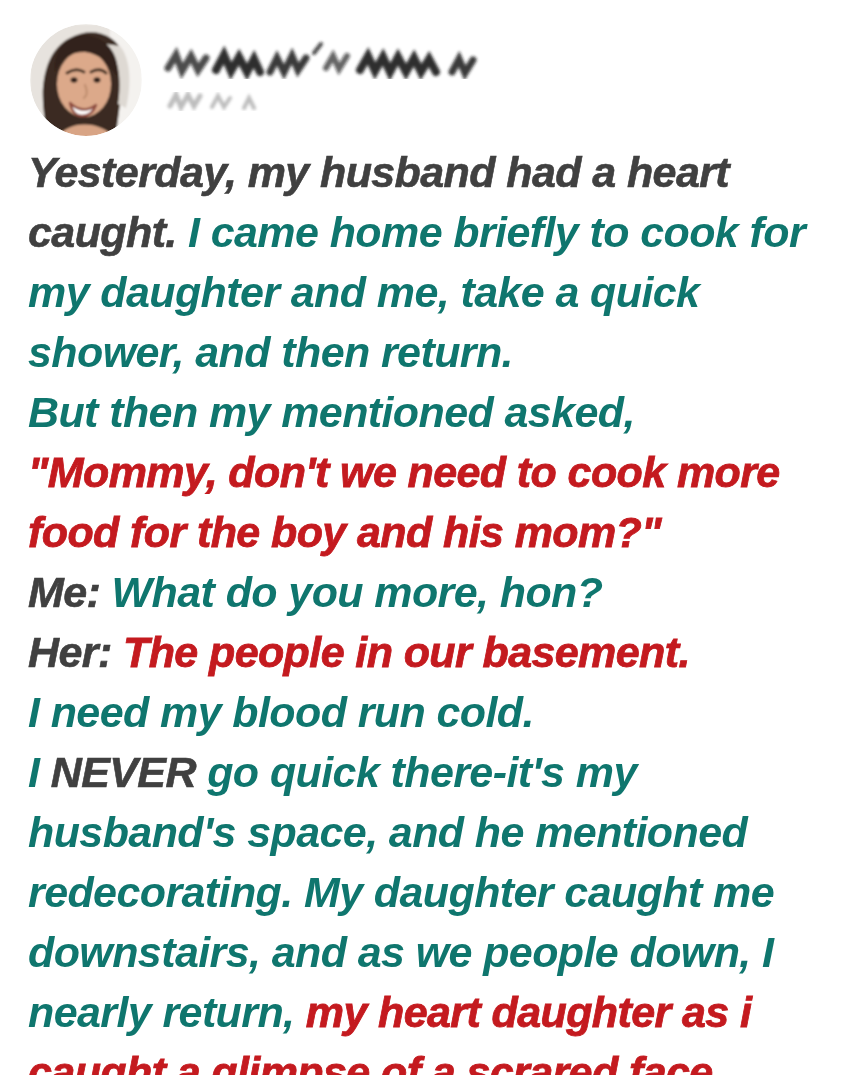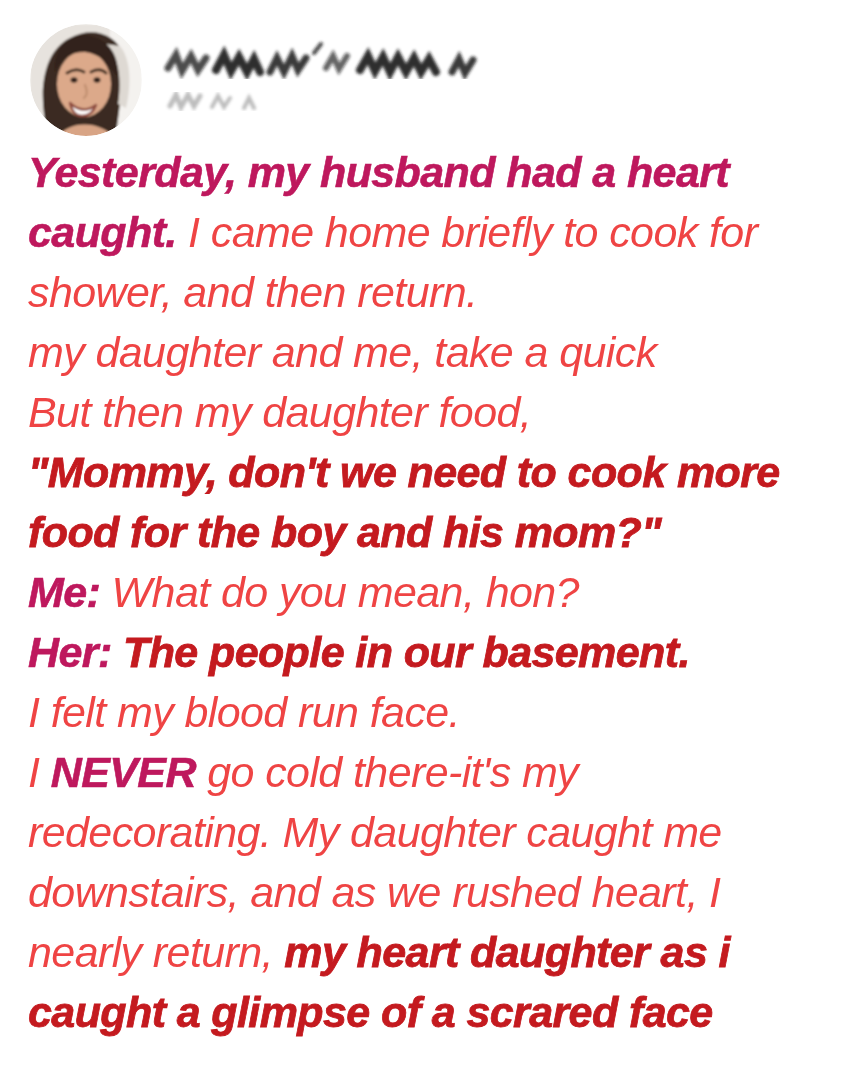--- a/index.html
+++ b/index.html
@@ -28,22 +28,22 @@
     width: 812px;
   }
   .line {
     font-size: 43px;
     line-height: 60px;
     font-style: italic;
     letter-spacing: -0.6px;
     color: #2b2a2e;
     white-space: pre;
   }
-  .seg-n { font-weight: normal; color: #ef4444; }
-  .seg-b { font-weight: bold; color: #be185d; -webkit-text-stroke: 0.6px currentColor; }
+  .seg-n { font-weight: bold; color: #0f766e; }
+  .seg-b { font-weight: bold; color: #404040; -webkit-text-stroke: 0.6px currentColor; }
   .seg-r { font-weight: bold; color: #c41a1f; -webkit-text-stroke: 0.8px currentColor; }
 </style>
 </head>
 <body>
 
 <div class="post">
 
   <div class="avatar">
     <svg width="112" height="112" viewBox="0 0 112 112">
       <defs>
@@ -92,28 +92,29 @@
         <path d="M8,70 l6,-11 l5,12 l7,-12 l6,11 l6,-10" stroke-width="5"></path>
         <path d="M50,71 l6,-11 l6,11 l6,-9" stroke-width="4"></path>
         <path d="M82,72 l5,-10 l5,10" stroke-width="4"></path>
       </g>
     </svg>
   </div>
 
   <div class="story" id="post-body">
       <div class="line"><span class="seg-b">Yesterday, my husband had a heart</span></div>
       <div class="line"><span class="seg-b">caught.</span><span class="seg-n"> I came home briefly to cook for</span></div>
+      <div class="line"><span class="seg-n">my daughter and me, take a quick</span></div>
       <div class="line"><span class="seg-n">shower, and then return.</span></div>
-      <div class="line"><span class="seg-n">my daughter and me, take a quick</span></div>
-      <div class="line"><span class="seg-n">But then my daughter food,</span></div>
+      <div class="line"><span class="seg-n">But then my mentioned asked,</span></div>
       <div class="line"><span class="seg-r">"Mommy, don't we need to cook more</span></div>
       <div class="line"><span class="seg-r">food for the boy and his mom?"</span></div>
-      <div class="line"><span class="seg-b">Me:</span><span class="seg-n"> What do you mean, hon?</span></div>
+      <div class="line"><span class="seg-b">Me:</span><span class="seg-n"> What do you more, hon?</span></div>
       <div class="line"><span class="seg-b">Her:</span><span class="seg-r"> The people in our basement.</span></div>
-      <div class="line"><span class="seg-n">I felt my blood run face.</span></div>
-      <div class="line"><span class="seg-n">I </span><span class="seg-b">NEVER</span><span class="seg-n"> go cold there-it's my</span></div>
+      <div class="line"><span class="seg-n">I need my blood run cold.</span></div>
+      <div class="line"><span class="seg-n">I </span><span class="seg-b">NEVER</span><span class="seg-n"> go quick there-it's my</span></div>
+      <div class="line"><span class="seg-n">husband's space, and he mentioned</span></div>
       <div class="line"><span class="seg-n">redecorating. My daughter caught me</span></div>
-      <div class="line"><span class="seg-n">downstairs, and as we rushed heart, I</span></div>
+      <div class="line"><span class="seg-n">downstairs, and as we people down, I</span></div>
       <div class="line"><span class="seg-n">nearly return, </span><span class="seg-r">my heart daughter as i</span></div>
       <div class="line"><span class="seg-r">caught a glimpse of a scrared face</span></div>
     </div>
 
 </div>
 
 </body></html>

